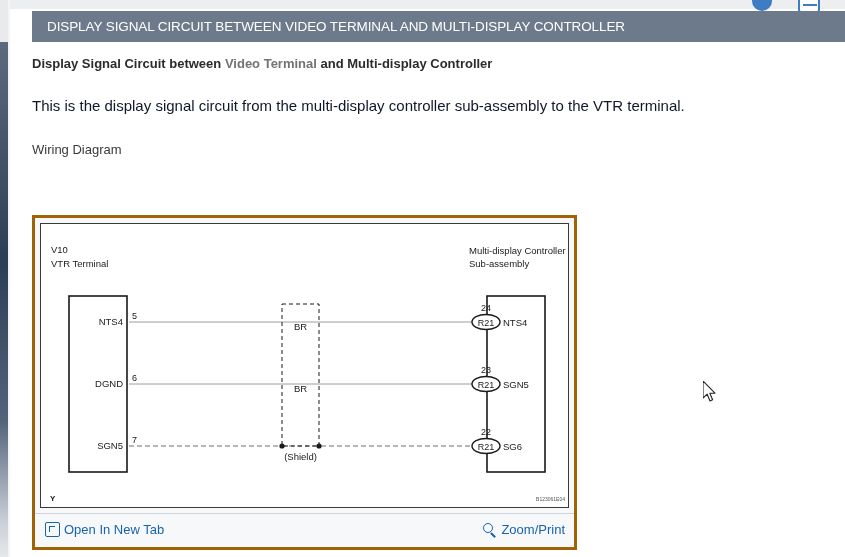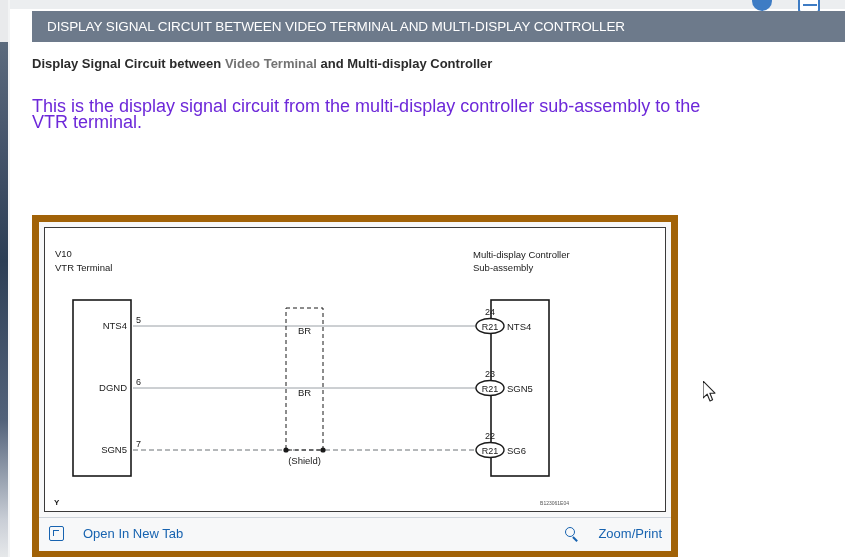--- a/index.html
+++ b/index.html
@@ -106,38 +106,38 @@
     text-decoration: none;
   }
   .desc-head {
     font-size: 12.5px;
     font-weight: bold;
     color: #2b2b2b;
     margin: 0 0 27px 0;
     letter-spacing: 0.2px;
   }
   .desc-body {
-    font-size: 18px;
+    font-size: 15px;
     font-weight: normal;
-    color: #6d28d9;
+    color: #0f172a;
     margin: 0 0 28px 0;
     line-height: 16px;
   }
   .wiring-label {
     font-size: 13px;
     color: #3a3a3a;
     margin: 0 0 8px 0;
   }
 
   
   .diagram-card {
     position: absolute;
     left: 32px; top: 215px;
-    width: 646px;
-    border: 7px solid #a16207;
+    width: 545px;
+    border: 3px solid #a16207;
     background: #f7f8f9;
     box-sizing: border-box;
   }
   .diagram-frame {
     margin: 5px;
     border: 1px solid #3a3a3a;
     background: #ffffff;
     height: 283px;
     position: relative;
     overflow: hidden;
@@ -146,21 +146,21 @@
     height: 33px;
     border-top: 1px solid #cdd3da;
     background: #f7f8f9;
     position: relative;
   }
   .footer-btn {
     position: absolute;
     top: 8px;
     display: flex;
     align-items: center;
-    gap: 19px;
+    gap: 4px;
     color: #1763b0;
     font-size: 13px;
     cursor: pointer;
     font-family: "Liberation Sans", sans-serif;
   }
   .footer-btn.left  { left: 10px; }
   .footer-btn.right { right: 9px; }
 
   .ico-newtab {
     width: 13px; height: 13px;
@@ -227,20 +227,21 @@
 <div class="page-header">
   <div class="title">DISPLAY SIGNAL CIRCUIT BETWEEN VIDEO TERMINAL AND MULTI-DISPLAY CONTROLLER</div>
 </div>
 
 <div class="content">
   <p class="subtitle"><span>Display Signal Circuit between </span><a class="lnk" href="#">Video Terminal</a><span> and Multi-display Controller</span></p>
 
 
   <p class="desc-body">This is the display signal circuit from the multi-display controller sub-assembly to the VTR terminal.</p>
 
+  <p class="wiring-label">Wiring Diagram</p>
 </div>
 
 <div class="diagram-card">
   <div class="diagram-frame">
     <svg width="533" height="283" viewBox="0 0 533 283" xmlns="http://www.w3.org/2000/svg" font-family="Liberation Sans, sans-serif">
 
       <text x="10" y="29" font-size="9.5" fill="#1a1a1a">V10</text>
       <text x="10" y="43" font-size="9.5" fill="#1a1a1a">VTR Terminal</text>
 
       <text x="428" y="30" font-size="9.5" fill="#1a1a1a">Multi-display Controller</text>

